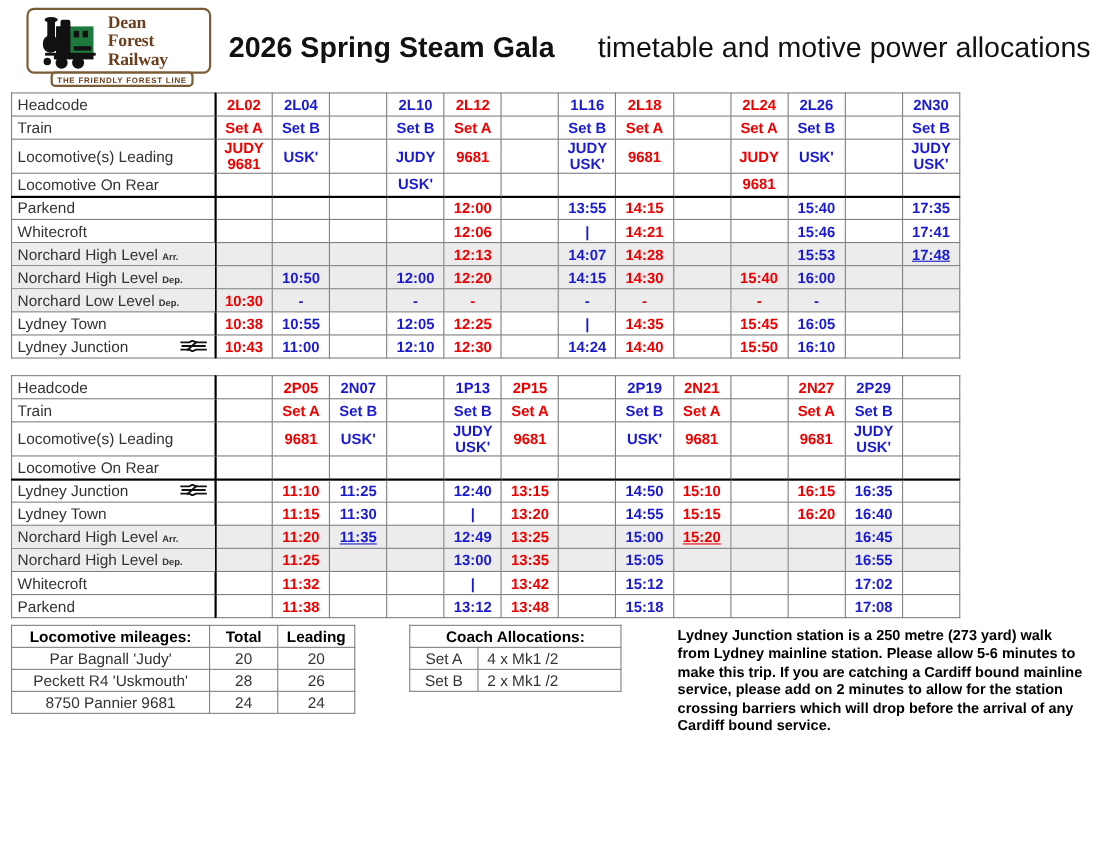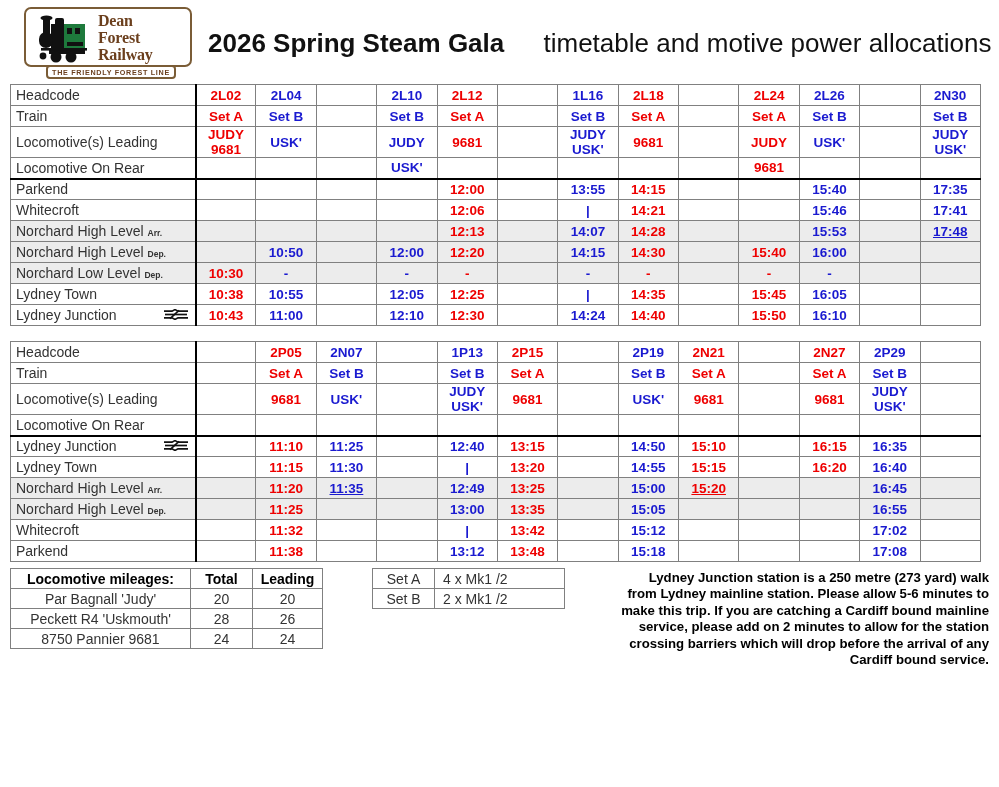--- a/index.html
+++ b/index.html
@@ -43,21 +43,21 @@
   .title {
     margin-left: 16px; font-size: 26px; color: #111;
     white-space: nowrap; font-family: "Liberation Sans", sans-serif;
   }
   .title b { font-weight: bold; }
   .title span.light { font-weight: normal; margin-left: 32px; }
 
   
   .tt-wrap { padding: 0 10px; }
   table.tt {
-    border-collapse: collapse; width: 971px; table-layout: fixed;
+    border-collapse: collapse; width: 863px; table-layout: fixed;
     font-family: "Liberation Sans", sans-serif;
   }
   table.tt td {
     border: 1px solid #808080;
     height: 21px; padding: 0 3px;
     font-size: 13.5px; text-align: center; vertical-align: middle;
     overflow: hidden; white-space: nowrap;
   }
   table.tt td.stn {
     text-align: left; font-size: 14px; color: #333; font-weight: normal;
@@ -93,21 +93,21 @@
   table.mini.coach { width: 192px; }
   table.mini.coach td.l { text-align: center; width: 62px; }
   table.mini.coach td.r { text-align: left; padding-left: 8px; }
 
   .eoe {
     margin-top: 10px; font-style: italic; font-size: 11px;
     color: #444; text-align: center; width: 200px; line-height: 14px;
   }
   .notice {
     font-size: 13.2px; font-weight: bold; color: #000;
-    line-height: 16.4px; text-align: right;
+    line-height: 16.4px; text-align: left;
   }
 </style>
 </head>
 <body>
 
 <div class="page">
 
   <div class="header">
     <div class="logo">
       <div class="logo-box">
@@ -569,20 +569,23 @@
         </table>
     </div>
     <div class="foot-col-2">
       <table class="mini coach outer" id="tbl-coach">
           <colgroup>
             <col style="width:62px">
             <col style="width:130px">
           </colgroup>
           <tbody>
             <tr>
+              <td class="b" colspan="2">Coach Allocations:</td>
+            </tr>
+            <tr>
               <td class="l">Set A</td>
               <td class="r">4 x Mk1 /2</td>
             </tr>
             <tr>
               <td class="l">Set B</td>
               <td class="r">2 x Mk1 /2</td>
             </tr>
           </tbody>
         </table>
     </div>

